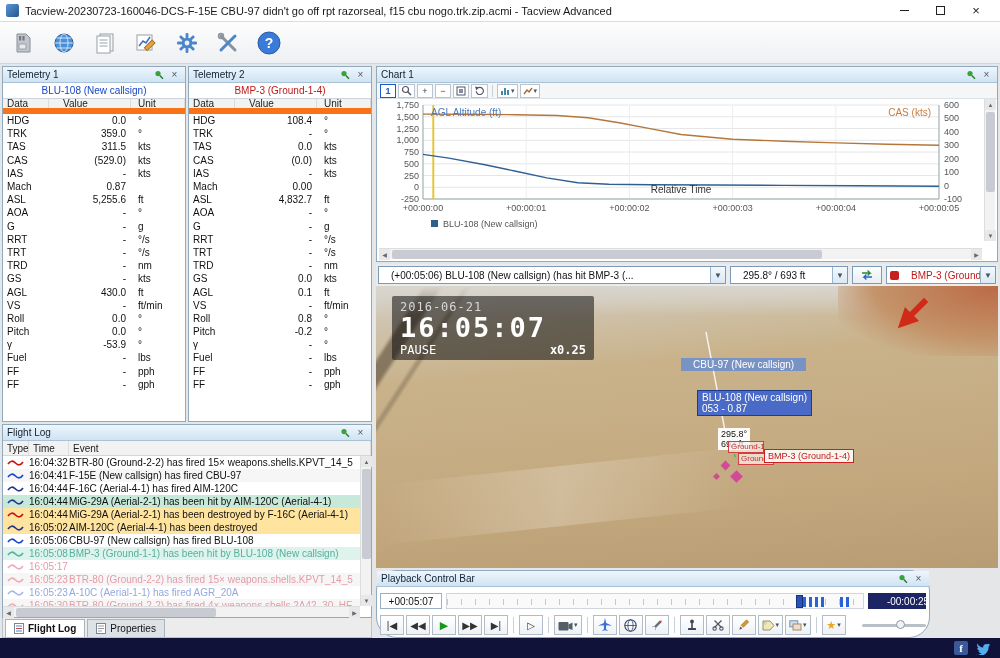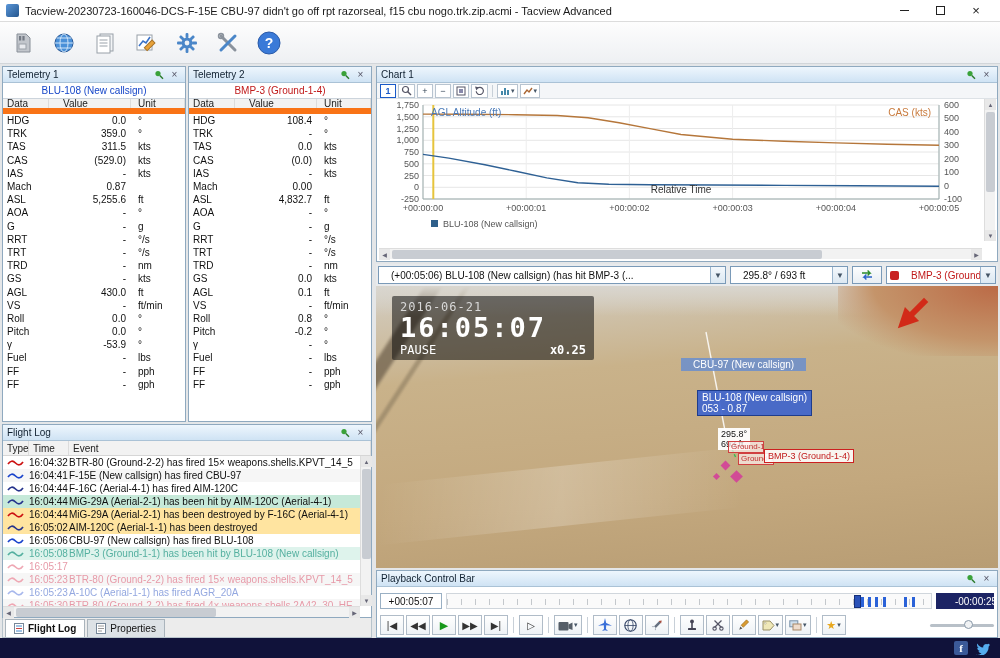--- a/index.html
+++ b/index.html
@@ -514,21 +514,21 @@
           <span class="l-time" style="color:#101010">16:04:44</span>
           <span class="l-event" style="color:#101010">MiG-29A (Aerial-2-1) has been destroyed by F-16C (Aerial-4-1)</span>
         </div>
         <div class="lrow" style="background: rgb(255, 228, 160);">
           <span class="l-type">
             <svg width="17" height="9" viewBox="0 0 17 9">
               <path d="M1 6 Q4.5 1 8.5 5 T16 4" fill="none" stroke="#26348c" stroke-width="1.7"></path>
             </svg>
           </span>
           <span class="l-time" style="color:#101010">16:05:02</span>
-          <span class="l-event" style="color:#101010">AIM-120C (Aerial-1-1) has been destroyed</span>
+          <span class="l-event" style="color:#101010">AIM-120C (Aerial-4-1) has been destroyed</span>
         </div>
         <div class="lrow" style="background: rgb(255, 255, 255);">
           <span class="l-type">
             <svg width="17" height="9" viewBox="0 0 17 9">
               <path d="M1 6 Q4.5 1 8.5 5 T16 4" fill="none" stroke="#1a44cc" stroke-width="1.7"></path>
             </svg>
           </span>
           <span class="l-time" style="color:#101010">16:05:06</span>
           <span class="l-event" style="color:#101010">CBU-97 (New callsign) has fired BLU-108</span>
         </div>
@@ -783,21 +783,21 @@
 
     <div class="lbl-red-mini" style="left:352px;top:155px;">Ground-1-</div>
     <div class="lbl-red-mini" style="left:362px;top:167px;">Ground-1-</div>
     <div class="lbl-red-box" style="left:388px;top:163px;">BMP-3 (Ground-1-4)</div>
 
     <div class="magenta" style="left:346px;top:176px;"></div>
     <div class="magenta" style="left:356px;top:186px;width:9px;height:9px;"></div>
     <div class="magenta" style="left:338px;top:188px;width:5px;height:5px;"></div>
   </div>
 
-  <div class="panel" style="left:376px;top:570px;width:622px;height:68px;">
+  <div class="panel" style="left:376px;top:570px;width:554px;height:68px;border-radius:21px;">
     <div class="phead">
       <span class="ptitle">Playback Control Bar</span>
       <span class="pbtn">
           <svg width="10" height="10" viewBox="0 0 10 10">
             <circle cx="4" cy="3.6" r="2.6" fill="#3aa23a"></circle>
             <line x1="5.8" y1="5.4" x2="9" y2="8.8" stroke="#2a7a2a" stroke-width="1.4"></line>
           </svg>
         </span>
       <span class="pbtn">×</span>
     </div>

